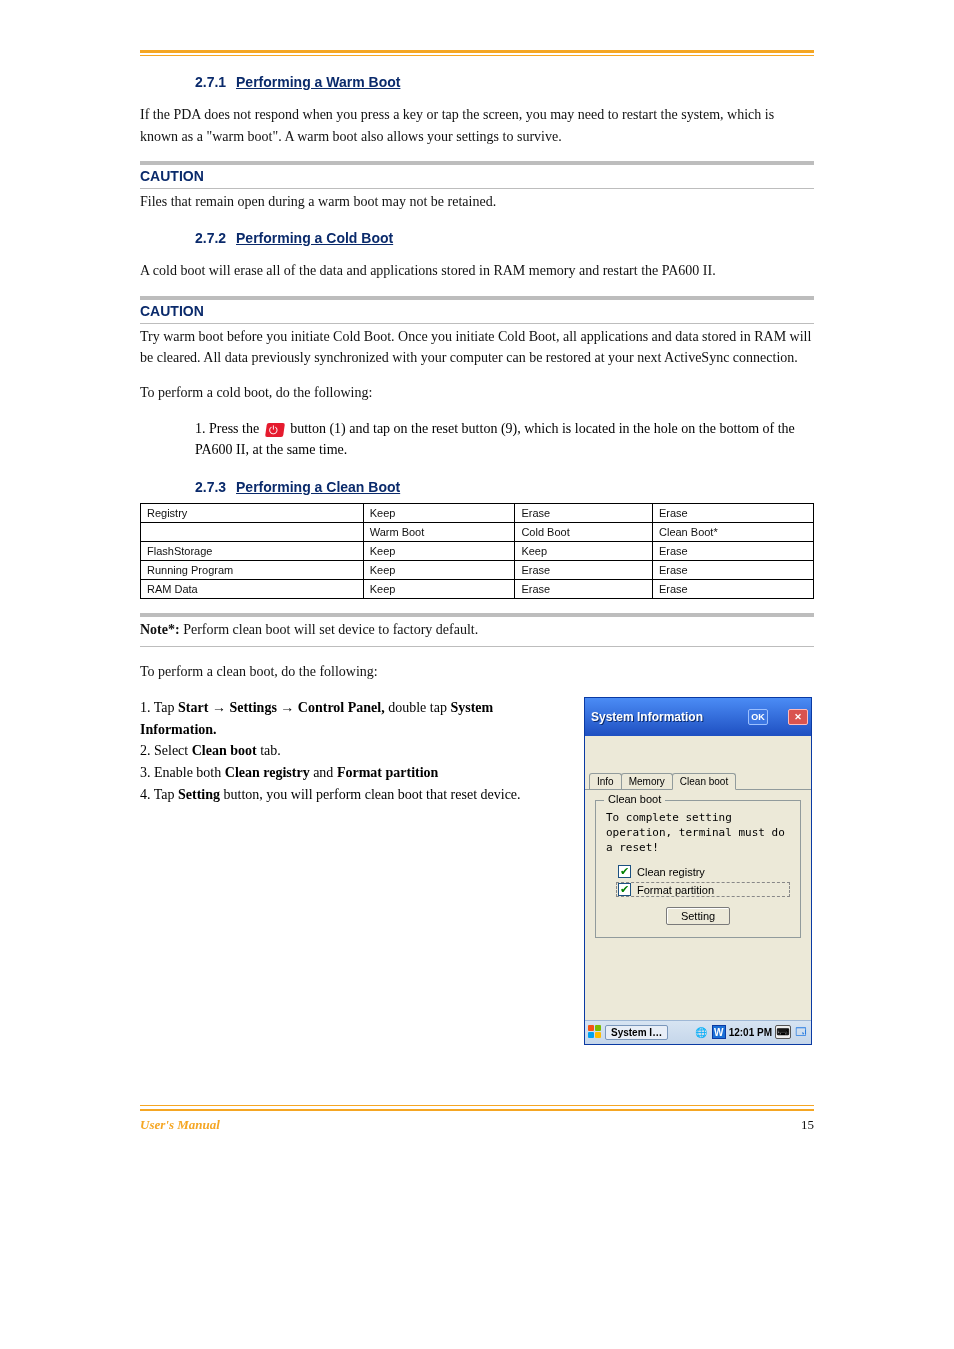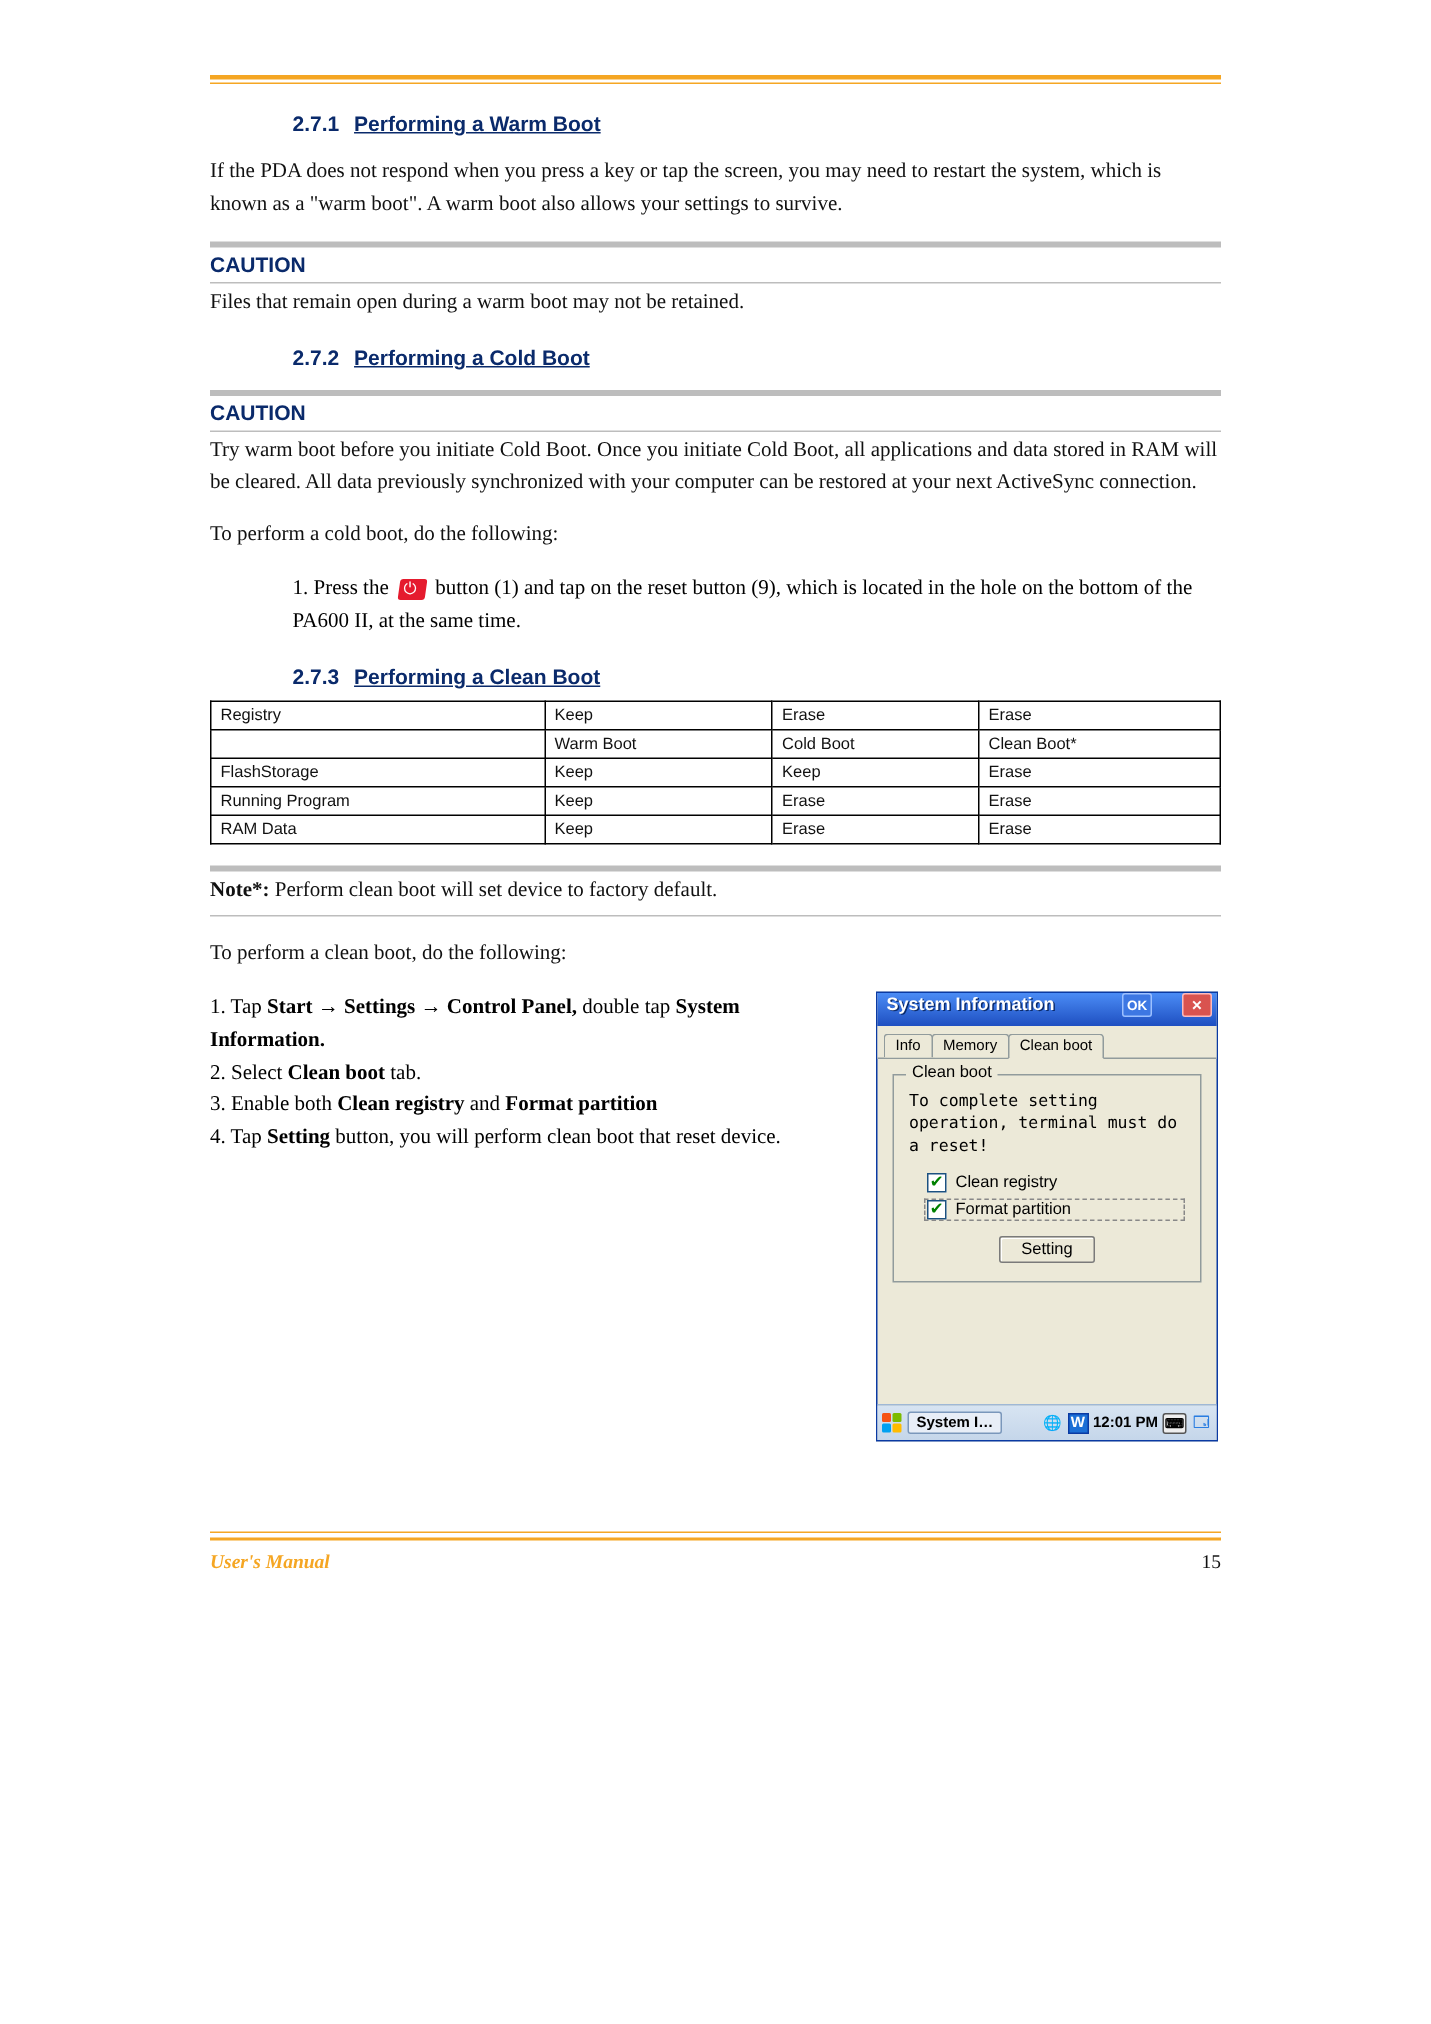--- a/index.html
+++ b/index.html
@@ -107,23 +107,24 @@
   
   .win {
     width: 228px;
     border: 1px solid #0a3aa3;
     background: #ece9d8;
     font-family: Tahoma, Arial, sans-serif;
     font-size: 10px;
     color: #000;
   }
   .titlebar {
-    height: 22px;
+    height: 38px;
     background: linear-gradient(#4b8cf5, #1e4fc1);
     display: flex;
+    align-items: center;
     padding: 0 3px 0 6px;
     color: #fff;
     font-weight: bold;
     font-size: 12px;
   }
   .titlebar .title-text { text-shadow: 1px 1px 0 #0a2a6b; flex:1; }
   .titlebar .tb-btn {
     width: 20px;
     height: 16px;
     border-radius: 2px;
@@ -147,20 +148,21 @@
   .tab {
     padding: 2px 7px;
     border: 1px solid #919b9c;
     border-bottom: none;
     background: #ece9d8;
     border-top-left-radius: 3px;
     border-top-right-radius: 3px;
     font-size: 10px;
     margin-right: -1px;
     position: relative;
+    margin-top: 32px;
   }
   .tab.active {
     background: #ece9d8;
     z-index: 2;
     border-bottom: 1px solid #ece9d8;
     top: 1px;
   }
   .tab-body {
     padding: 10px 10px 34px 10px;
     min-height: 230px;
@@ -311,20 +313,21 @@
 
   <div class="caution-bar-thick"></div>
   <div class="caution-label">CAUTION</div>
   <div class="caution-bar-thin"></div>
   <p class="caution-text">Files that remain open during a warm boot may not be retained.</p>
 
   <div class="section-head">
     <span class="num">2.7.2</span>
     <span class="title">Performing a Cold Boot</span>
   </div>
+  <p class="body-text">A cold boot will erase all of the data and applications stored in RAM memory and restart the PA600 II.</p>
 
   <div class="caution-bar-thick"></div>
   <div class="caution-label">CAUTION</div>
   <div class="caution-bar-thin"></div>
   <p class="caution-text">Try warm boot before you initiate Cold Boot. Once you initiate Cold Boot, all applications and data stored in RAM will be cleared. All data previously synchronized with your computer can be restored at your next ActiveSync connection.</p>
 
   <p class="body-text">To perform a cold boot, do the following:</p>
   <div class="indent-bullets">
     <span>1.  Press the </span><span class="power-icon"></span><span> button (1) and tap on the reset button (9), which is located in the hole on the bottom of the PA600 II, at the same time.</span>
   </div>

